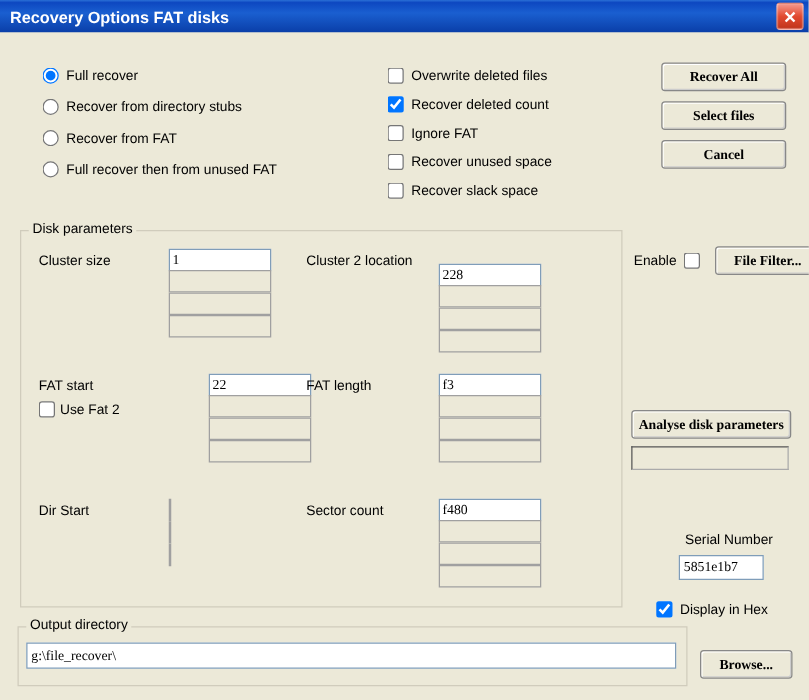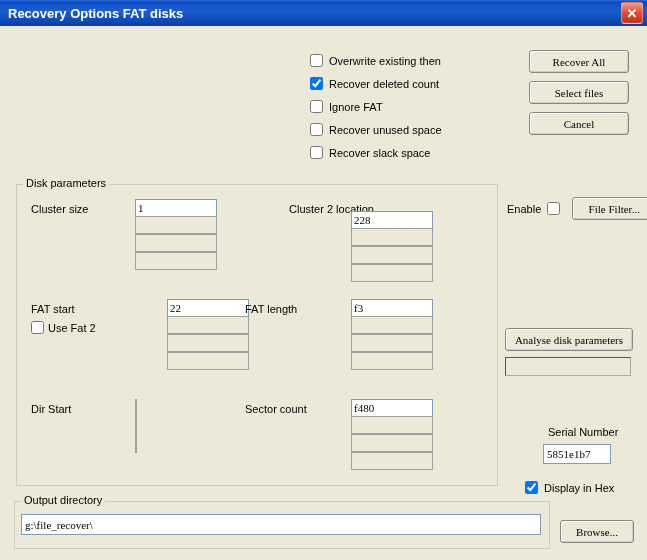--- a/index.html
+++ b/index.html
@@ -79,20 +79,21 @@
     width: 100px;
     height: 23px;
     background: #ECE9D8;
     border: 1px solid #888;
     border-radius: 3px;
     box-shadow: inset 1px 1px 0 #fff, inset -1px -1px 0 #ccc;
     font-family: Tahoma;
     font-size: 11px;
     padding: 0;
     text-align: center;
+    font-weight: bold;
   }
   .right-buttons {
     position: absolute;
     right: 18px;
     top: 24px;
     display: flex;
     flex-direction: column;
     gap: 8px;
   }
 
@@ -230,25 +231,43 @@
 
 <div class="titlebar">
   <span class="titlebar-text">Recovery Options FAT disks</span>
   <div class="close-btn">
     <span>✕</span>
   </div>
 </div>
 
 <div class="dialog-body">
 
+  <div class="radio-group">
+    <label class="radio">
+      <input type="radio" name="rmode" checked="" style="">
+      <span>Full recover</span>
+    </label>
+    <label class="radio">
+      <input type="radio" name="rmode" style="">
+      <span>Recover from directory stubs</span>
+    </label>
+    <label class="radio">
+      <input type="radio" name="rmode" style="">
+      <span>Recover from FAT</span>
+    </label>
+    <label class="radio">
+      <input type="radio" name="rmode" style="">
+      <span>Full recover then from unused FAT</span>
+    </label>
+  </div>
 
   <div class="check-group">
     <label class="chk">
       <input type="checkbox" style="">
-      <span>Overwrite existing then</span>
+      <span>Overwrite deleted files</span>
     </label>
     <label class="chk">
       <input type="checkbox" checked="" style="">
       <span>Recover deleted count</span>
     </label>
     <label class="chk">
       <input type="checkbox" style="">
       <span>Ignore FAT</span>
     </label>
     <label class="chk">
@@ -271,21 +290,21 @@
     <span class="legend">Disk parameters</span>
 
     <span class="param-label" style="left:14px; top:18px;">Cluster size</span>
     <div class="stack" style="left:118px; top:14px;">
       <input type="text" value="1" style="">
       <div class="ro"></div>
       <div class="ro"></div>
       <div class="ro"></div>
     </div>
 
-    <span class="param-label" style="left:228px; top:18px;margin-left:44px;">Cluster 2 location</span>
+    <span class="param-label" style="left:228px; top:18px;">Cluster 2 location</span>
     <div class="stack" style="left:334px; top:14px;margin-top:12px;">
       <input type="text" value="228" style="">
       <div class="ro"></div>
       <div class="ro"></div>
       <div class="ro"></div>
     </div>
 
     <span class="param-label" style="left:14px; top:118px;">FAT start</span>
     <div class="stack" style="left:118px; top:114px;padding-left:32px;">
       <input type="text" value="22" style="">

